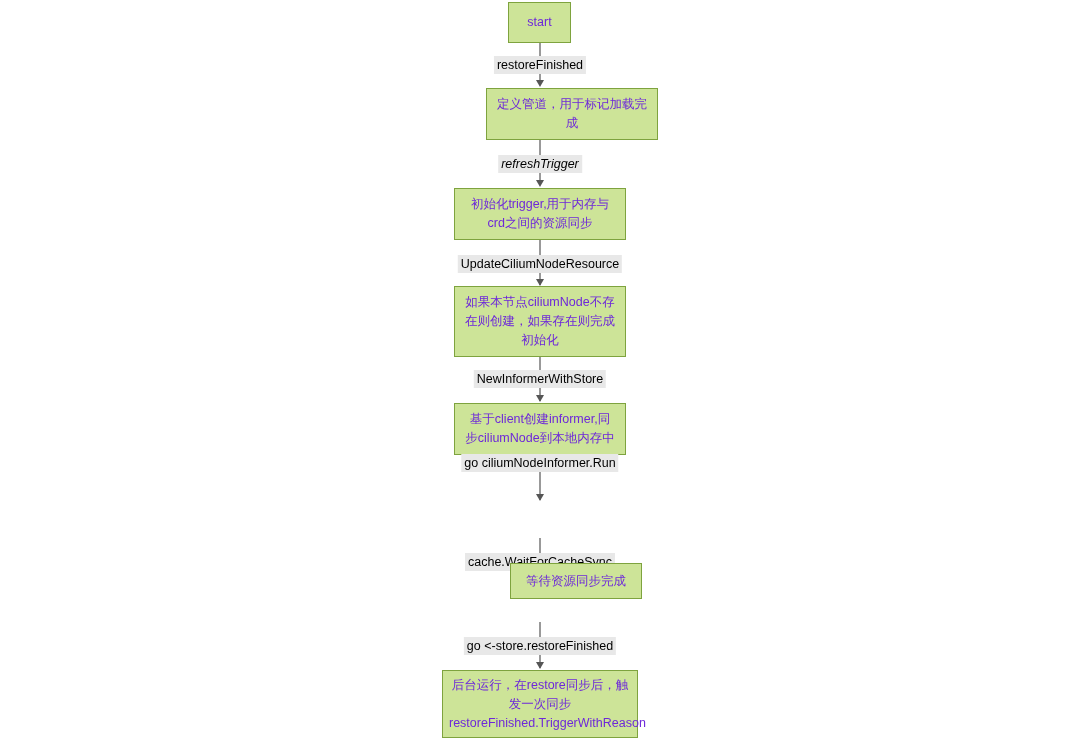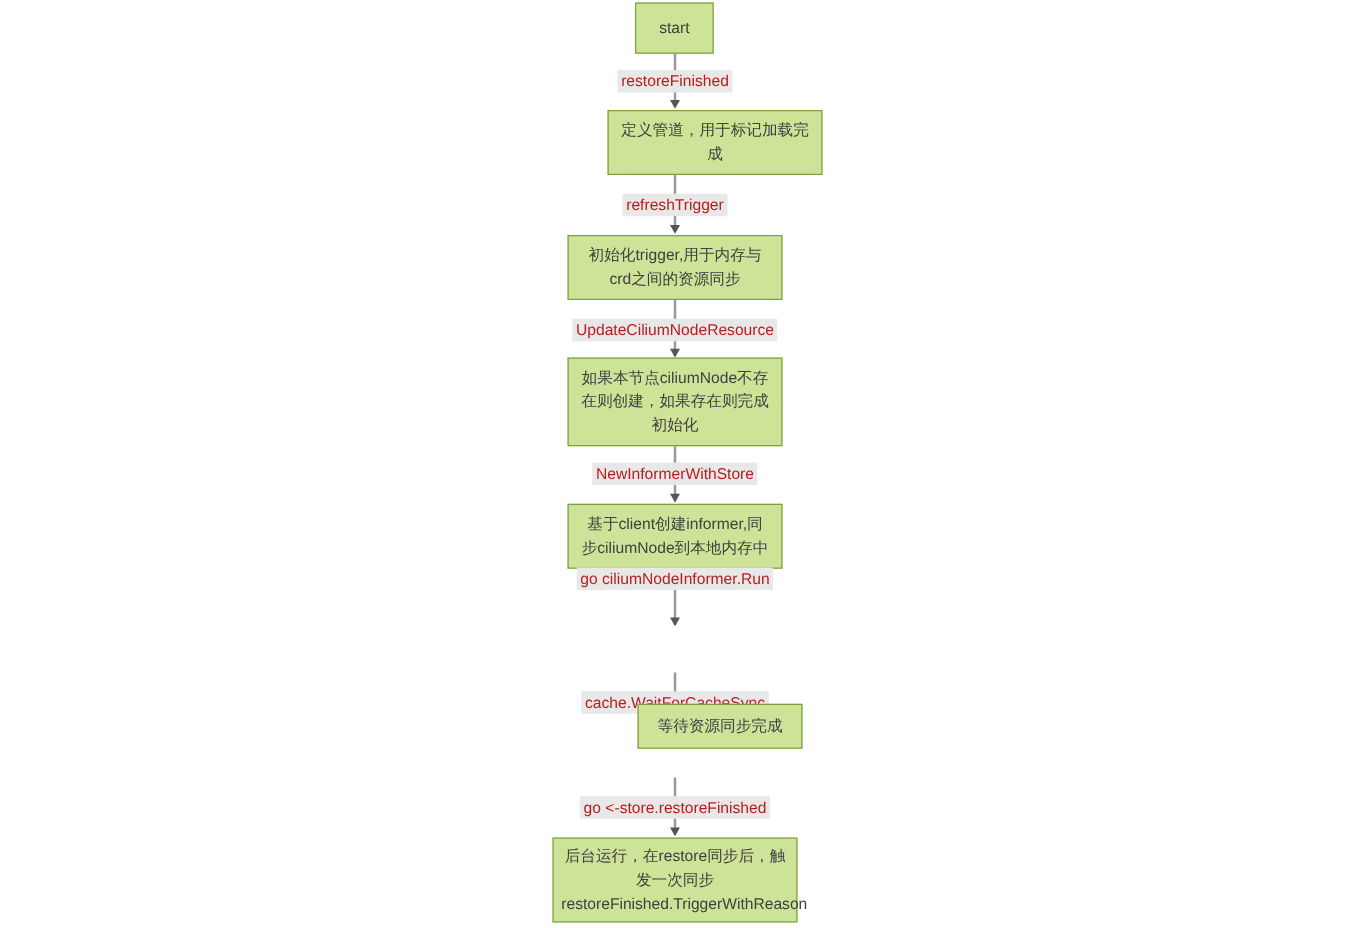--- a/index.html
+++ b/index.html
@@ -27,21 +27,21 @@
   
   .node {
     position: absolute;
     box-sizing: border-box;
     background: #cde498;
     border: 1px solid #7ea33e;
     display: flex;
     align-items: center;
     justify-content: center;
     text-align: center;
-    color: #404040;
+    color: #6d28d9;
     font-size: 12.5px;
     line-height: 19px;
     padding: 2px 6px;
     -webkit-font-smoothing: antialiased;
   }
   .node .node-label {
     display: block;
     width: 100%;
     white-space: pre-line;
   }
@@ -58,21 +58,21 @@
     height: 0;
     border-left: 4.5px solid transparent;
     border-right: 4.5px solid transparent;
     border-top: 7px solid #555555;
   }
 
   
   .edge-label {
     position: absolute;
     background: #e8e8e8;
-    color: #b91c1c;
+    color: #000000;
     font-size: 12.5px;
     line-height: 16px;
     padding: 1px 3px;
     white-space: nowrap;
     transform: translateX(-50%);
     -webkit-font-smoothing: antialiased;
   }
 </style>
 </head>
 <body>
@@ -87,21 +87,21 @@
   <div class="arrow-head" style="left:535.5px; top:80px;"></div>
   <div class="edge-label" style="left:540px; top:56px;">restoreFinished</div>
 
   <div class="node" style="left:454px; top:88px; width:172px; height:52px;margin-left:32px;">
     <span class="node-label">定义管道，用于标记加载完
 成</span>
   </div>
 
   <div class="edge-line" style="left:539.3px; top:140px; height:45px;"></div>
   <div class="arrow-head" style="left:535.5px; top:180px;"></div>
-  <div class="edge-label" style="left:540px; top:155px;">refreshTrigger</div>
+  <div class="edge-label" style="left:540px; top:155px;font-style:italic;">refreshTrigger</div>
 
   <div class="node" style="left:454px; top:188px; width:172px; height:52px;">
     <span class="node-label">初始化trigger,用于内存与
 crd之间的资源同步</span>
   </div>
 
   <div class="edge-line" style="left:539.3px; top:240px; height:45px;"></div>
   <div class="arrow-head" style="left:535.5px; top:279px;"></div>
   <div class="edge-label" style="left:540px; top:255px;">UpdateCiliumNodeResource</div>
 

